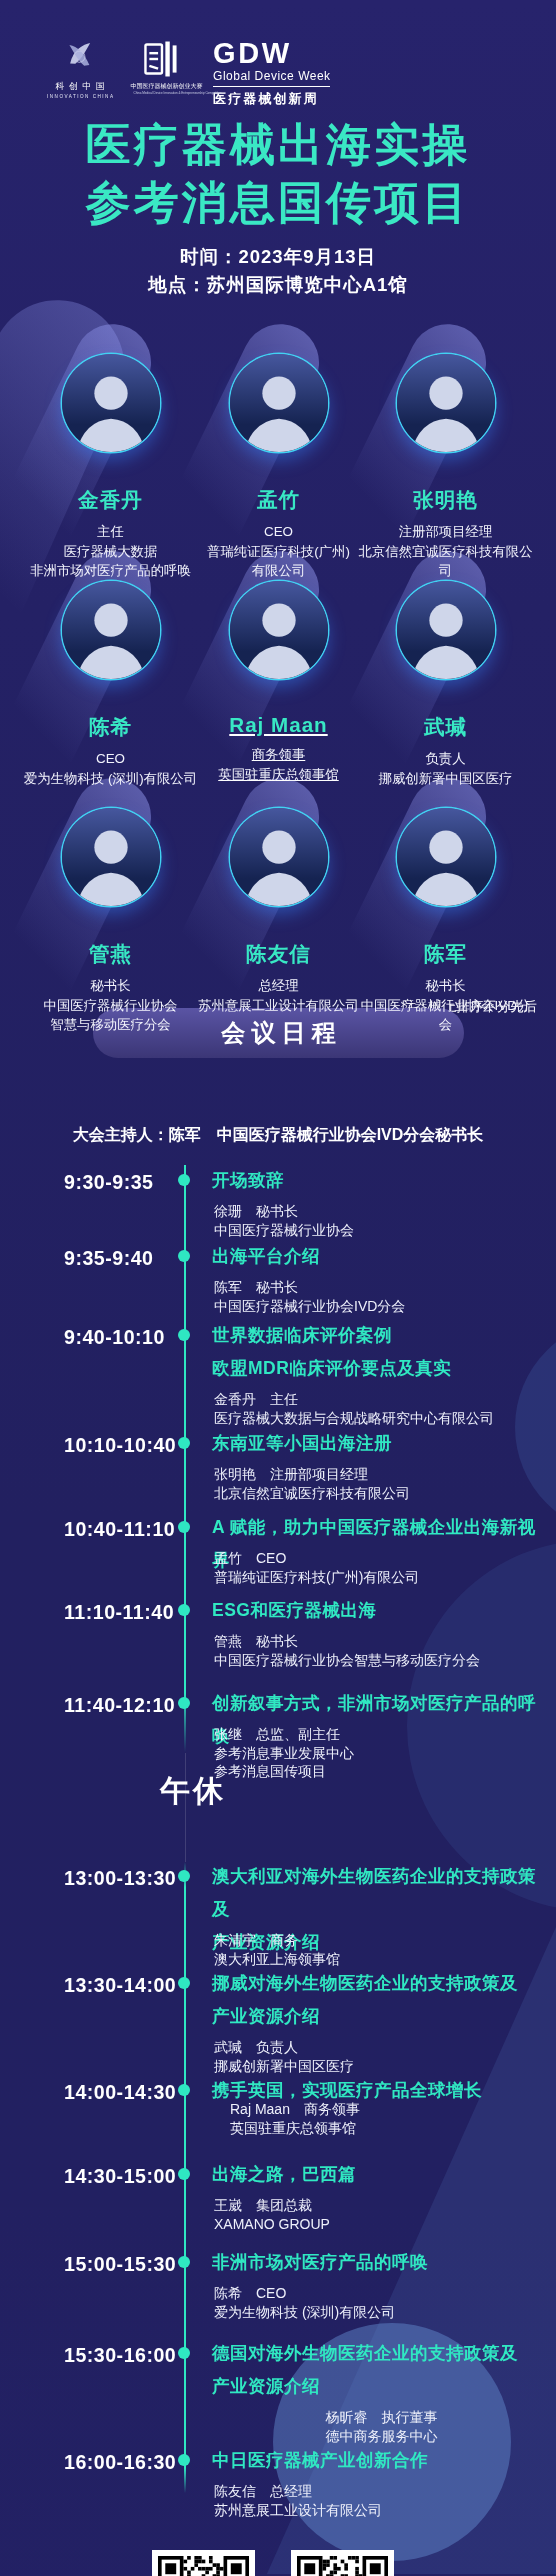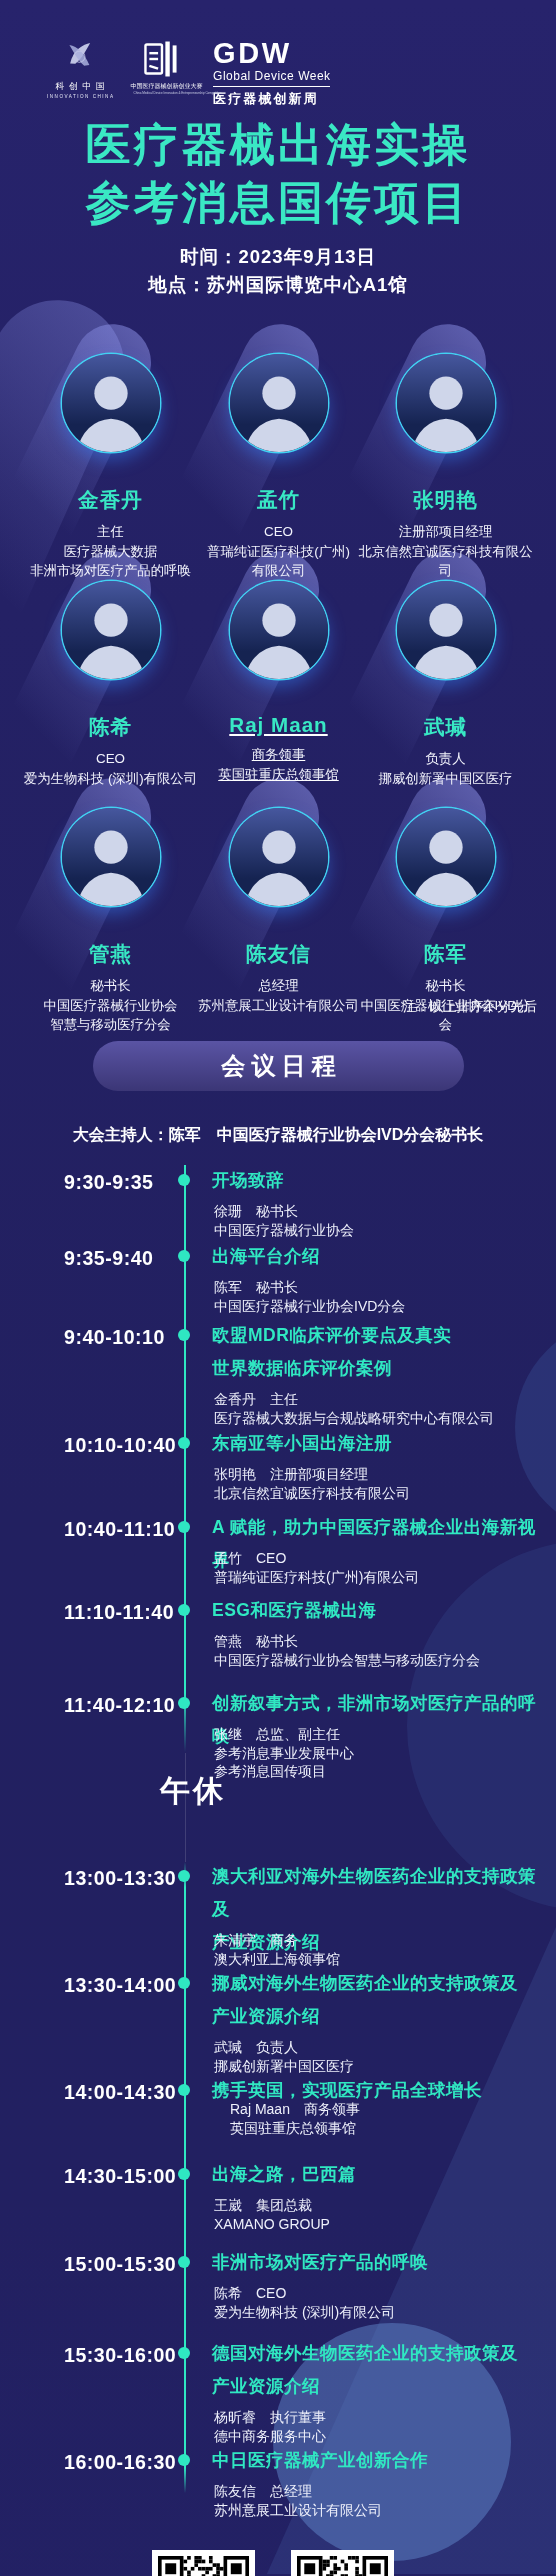--- a/index.html
+++ b/index.html
@@ -47,21 +47,21 @@
     background:linear-gradient(200deg,rgba(152,158,246,.50) 0%,rgba(142,150,242,.16) 45%,rgba(142,150,242,0) 70%); }
   .photo { position:relative; z-index:2; margin:0 auto; width:98px; height:98px; border-radius:50%;
     background:linear-gradient(180deg,#46579e 0%,#152351 72%);
     box-shadow:0 0 0 1.5px #41d2f2, 0 8.2px 17.5px rgba(58,130,255,.45); overflow:hidden; }
   .photo svg { width:100%; height:100%; }
   .sp-name { position:relative; z-index:2; margin-top:34px; font-size:20.6px; font-weight:800; color:#38E8C4; letter-spacing:1px; }
   .sp-lines { position:relative; z-index:2; margin-top:8.2px; font-size:13.4px; line-height:19.6px; color:#f2f3fc; }
   .speakers-note { position:absolute; left:403px; top:998px; font-size:13.4px; color:#ffffff; }
 
   
-  .agenda-pill { position:absolute; left:93px; top:1041px; width:371px; height:50px; border-radius:25px;
+  .agenda-pill { position:absolute; left:93px; top:1008px; width:371px; height:50px; border-radius:25px;
     background:linear-gradient(180deg,#5a54a4 0%,#3b3676 100%);
     text-align:center; line-height:50px; font-size:24px; font-weight:800; letter-spacing:6.2px; text-indent:6.2px; }
   .host-line { position:absolute; top:1125px; left:0; width:556px; text-align:center; font-size:16px; font-weight:600; }
   .tl { position:absolute; left:184px; width:1.5px; }
   .tl-1 { top:1165px; height:587px; background:linear-gradient(180deg,#2FE7C2 90%,rgba(47,231,194,0)); }
   .tl-faint { top:1753px; height:109px; width:1px; left:185px; background:rgba(255,255,255,.14); }
   .tl-2 { top:1862px; height:631px; background:linear-gradient(180deg,rgba(47,231,194,0) 0%,#2FE7C2 4%,#2FE7C2 96%,rgba(47,231,194,0)); }
   .agenda-item { position:absolute; left:0; width:556px; }
   .ag-time { position:absolute; left:64px; top:1px; font-size:19.6px; font-weight:600; letter-spacing:0.5px; }
   .ag-dot { position:absolute; left:178px; top:4.1px; width:12px; height:12px; border-radius:50%; background:#2FE7C2; }
@@ -293,22 +293,22 @@
     <div class="ag-speaker" style="top: 32px;">
           <div>陈军　秘书长</div>
           <div>中国医疗器械行业协会IVD分会</div>
         </div>
   </div>
 
   <div class="agenda-item" style="top: 1325px;">
     <div class="ag-time">9:40-10:10</div>
     <div class="ag-dot"></div>
     <div class="ag-title">
+          <div>世界数据临床评价案例</div>
           <div>欧盟MDR临床评价要点及真实</div>
-          <div>世界数据临床评价案例</div>
         </div>
     <div class="ag-speaker" style="top: 65px;">
           <div>金香丹　主任</div>
           <div>医疗器械大数据与合规战略研究中心有限公司</div>
         </div>
   </div>
 
   <div class="agenda-item" style="top: 1433px;">
     <div class="ag-time">10:10-10:40</div>
     <div class="ag-dot"></div>
@@ -420,21 +420,21 @@
         </div>
   </div>
 
   <div class="agenda-item" style="top: 2343px;">
     <div class="ag-time">15:30-16:00</div>
     <div class="ag-dot"></div>
     <div class="ag-title">
           <div>德国对海外生物医药企业的支持政策及</div>
           <div>产业资源介绍</div>
         </div>
-    <div class="ag-speaker" style="top: 65px;">
+    <div class="ag-speaker" style="top: 65px; text-align: center;">
           <div>杨昕睿　执行董事</div>
           <div>德中商务服务中心</div>
         </div>
   </div>
 
   <div class="agenda-item" style="top: 2450px;">
     <div class="ag-time">16:00-16:30</div>
     <div class="ag-dot"></div>
     <div class="ag-title">
           <div>中日医疗器械产业创新合作</div>

